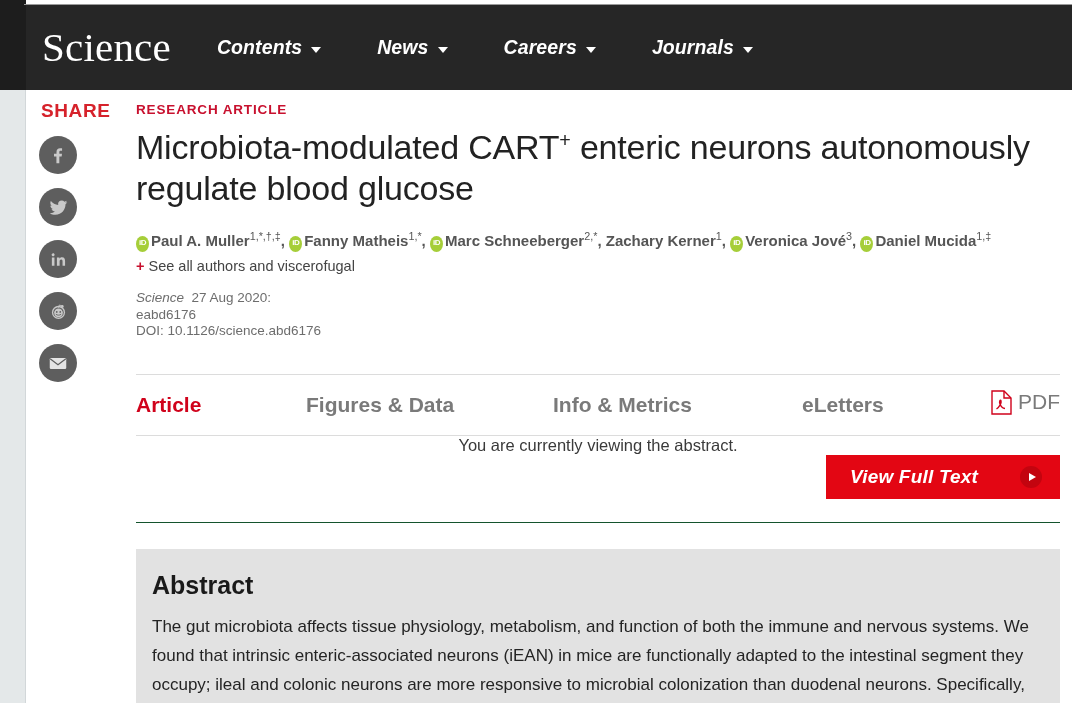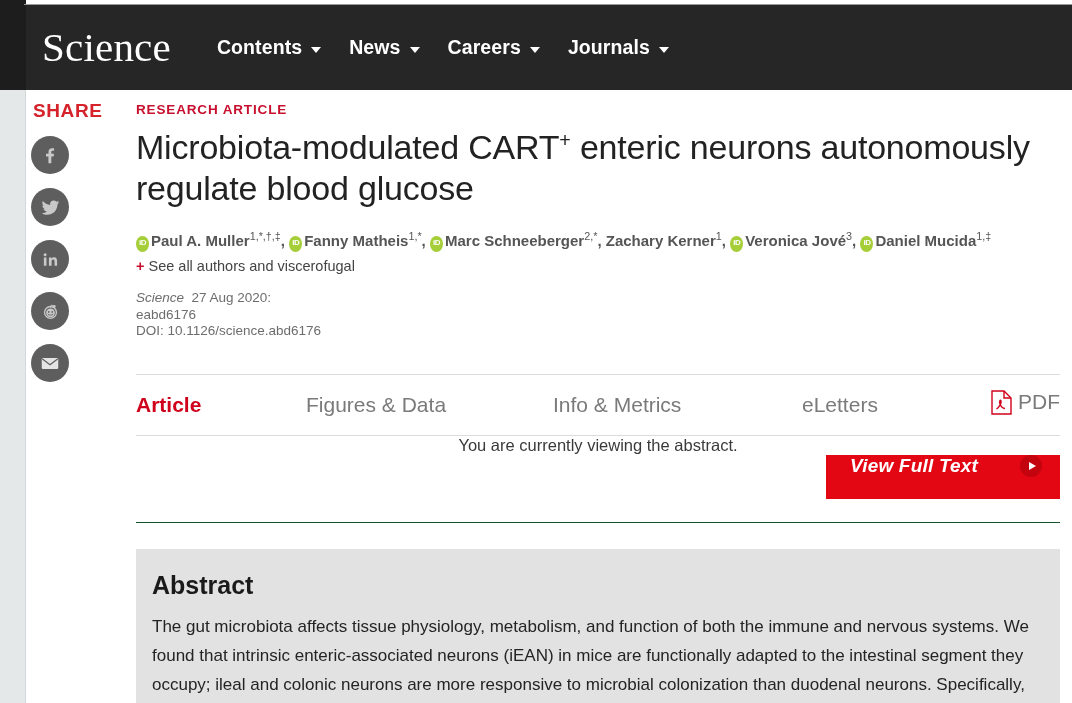--- a/index.html
+++ b/index.html
@@ -74,21 +74,22 @@
     font-family: "Liberation Serif", serif;
     font-size: 41px;
     line-height: 1;
     letter-spacing: 0.2px;
     user-select: none;
   }
   .nav {
     display: flex;
     align-items: flex-end;
     margin-left: 46px;
-    gap: 28px;
+    gap: 56px;
+    font-style: italic;
   }
   .nav-item {
     color: #ffffff;
     font-size: 19.5px;
     font-weight: bold;
     letter-spacing: 0.1px;
     display: flex;
     align-items: center;
     cursor: pointer;
     white-space: nowrap;
@@ -100,21 +101,21 @@
     border-left: 5px solid transparent;
     border-right: 5px solid transparent;
     border-top: 6px solid #ffffff;
     position: relative;
     top: 2px;
   }
 
   
   .share-rail {
     position: absolute;
-    left: 31px; top: 100px;
+    left: 39px; top: 100px;
     width: 70px;
     z-index: 6;
   }
   .share-title {
     color: #d6222b;
     font-size: 19px;
     font-weight: bold;
     letter-spacing: 0.6px;
     margin: 0 0 14px 2px;
   }
@@ -206,20 +207,21 @@
     border-top: 1px solid #dcdcdc;
     border-bottom: 1px solid #dcdcdc;
     height: 60px;
     position: relative;
   }
   .tab {
     font-size: 21px;
     color: #7a7a7a;
     cursor: pointer;
     white-space: nowrap;
+    font-weight: bold;
   }
   .tab.active { color: #d0021b; font-weight: bold; }
   .tab-pdf {
     margin-left: auto;
     display: flex;
     align-items: flex-start;
     gap: 6px;
     font-size: 21px;
     color: #7a7a7a;
     cursor: pointer;
@@ -236,20 +238,21 @@
   .viewing-text {
     font-size: 16.5px;
     color: #3a3a3a;
   }
   .cta {
     margin-left: auto;
     width: 234px; height: 44px;
     background: #e30613;
     color: #ffffff;
     display: flex;
+    align-items: center;
     cursor: pointer;
     position: relative;
   }
   .cta-label {
     font-size: 19px;
     font-weight: bold;
     font-style: italic;
     margin-left: 24px;
     letter-spacing: 0.2px;
   }

